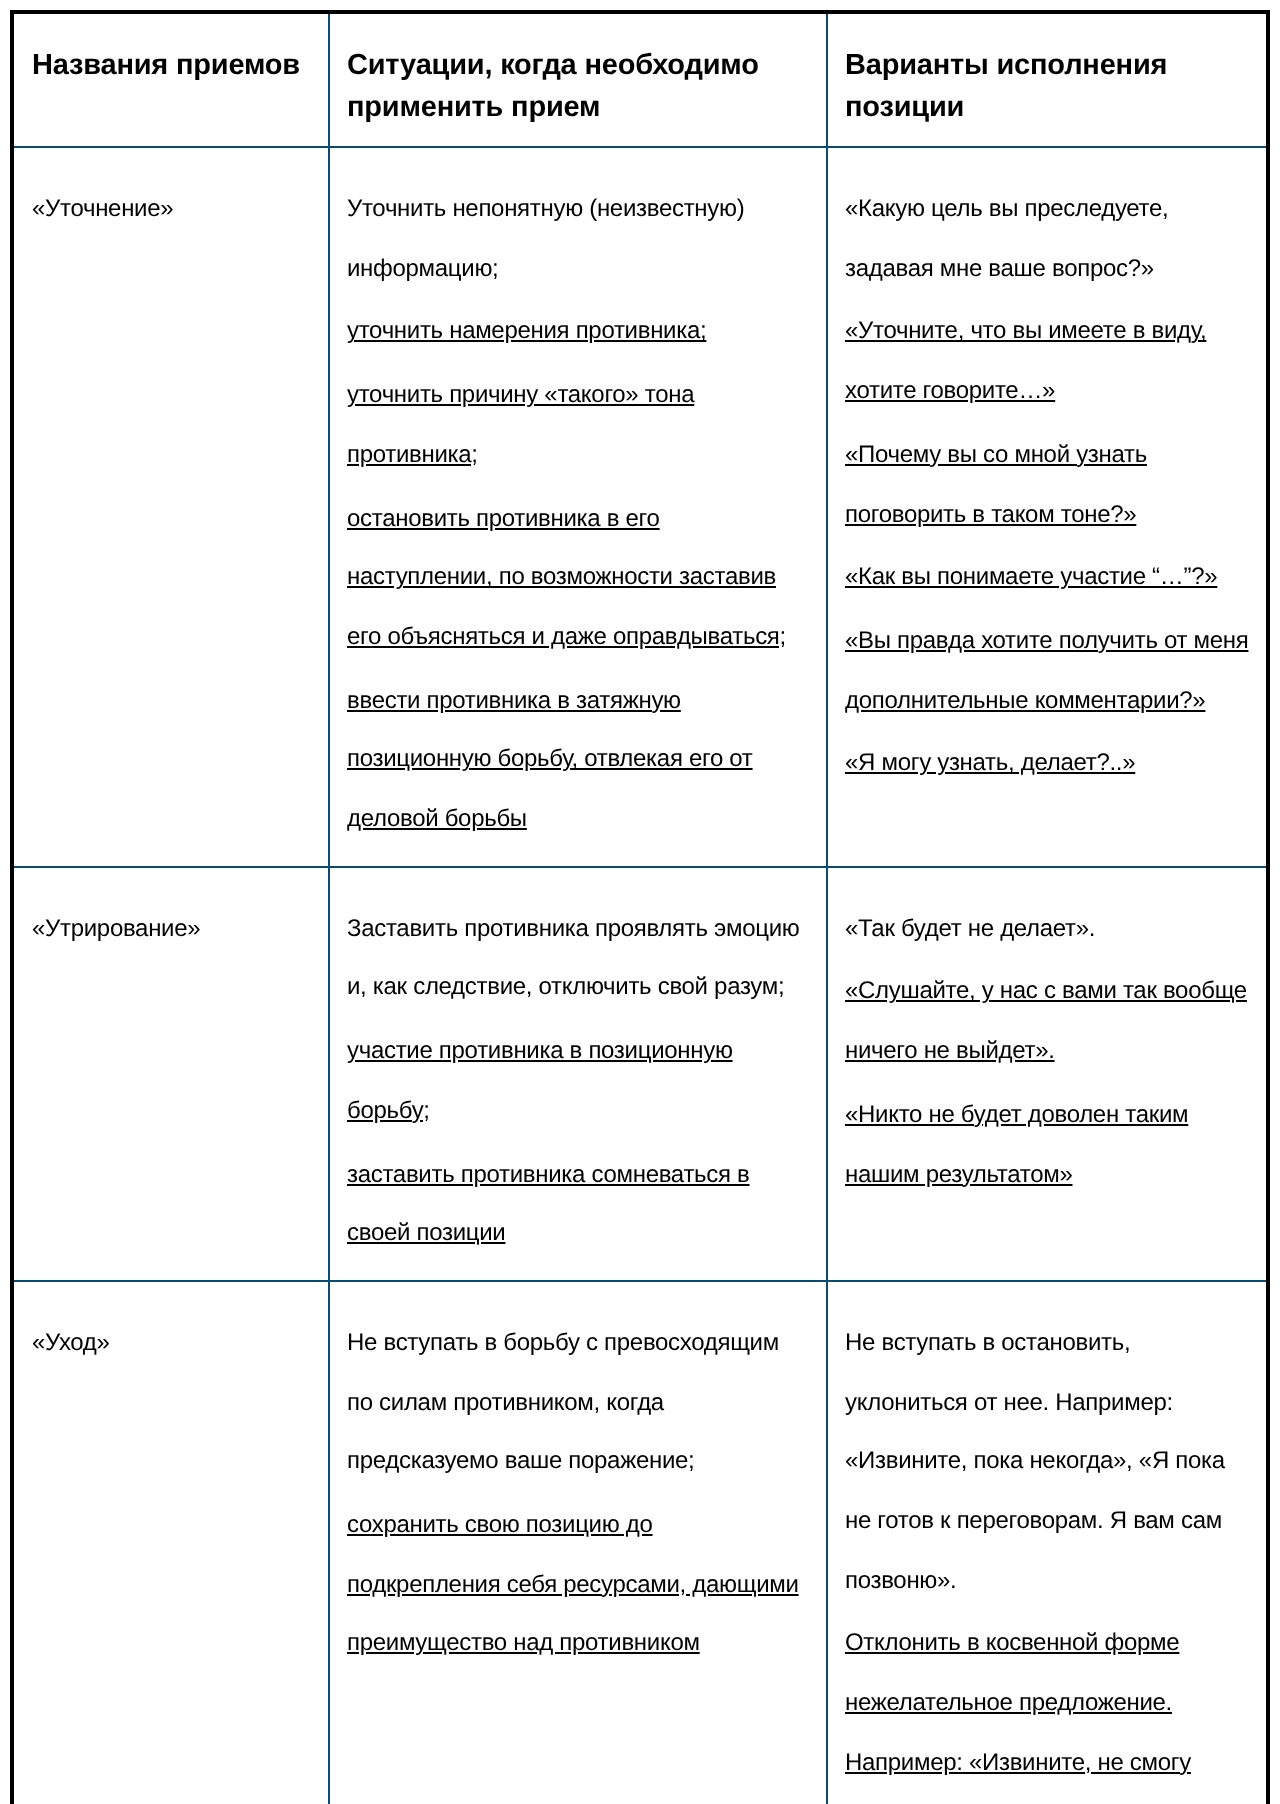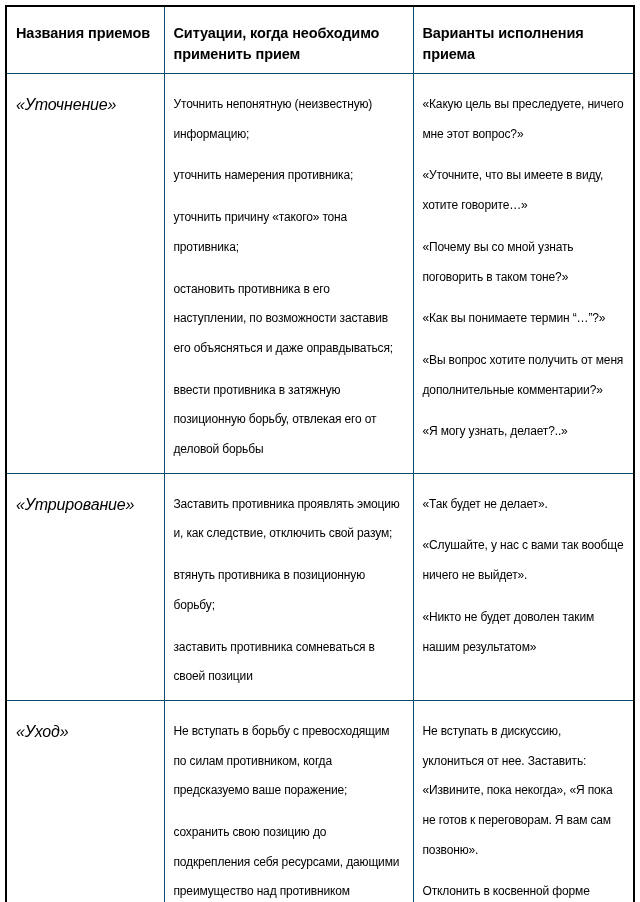--- a/index.html
+++ b/index.html
@@ -53,32 +53,32 @@
     padding-bottom: 7px;
   }
 
   tbody td {
     font-size: 12px;
     line-height: 29.7px;
     letter-spacing: -0.15px;
   }
 
   tbody td.name-cell {
-    font-size: 16px;
+    font-size: 12px;
     line-height: 29.7px;
     white-space: nowrap;
-    font-style: italic;
   }
 
   .para {
     margin: 0;
     padding: 0;
   }
   .para + .para {
-    margin-top: 12px;
+    margin-top: 2px;
+    text-decoration: underline;
   }
 
   
   tr.row-1 { height: 336px; }
   tr.row-2 { height: 179px; }
   tr.row-3 { height: 330px; }
 </style>
 </head>
 <body>
 
@@ -87,72 +87,72 @@
   <table class="techniques-table">
     <colgroup>
       <col class="c1">
       <col class="c2">
       <col class="c3">
     </colgroup>
     <thead>
       <tr>
         <th>Названия приемов</th>
         <th>Ситуации, когда необходимо применить прием</th>
-        <th>Варианты исполнения приема</th>
+        <th>Варианты исполнения позиции</th>
       </tr>
     </thead>
     <tbody>
 
       <tr class="row-1">
         <td class="name-cell">
           <p class="para">«Уточнение»</p>
         </td>
         <td>
           <p class="para">Уточнить непонятную (неизвестную) информацию;</p>
           <p class="para">уточнить намерения противника;</p>
           <p class="para">уточнить причину «такого» тона противника;</p>
           <p class="para">остановить противника в его наступлении, по возможности заставив его объясняться и даже оправдываться;</p>
           <p class="para">ввести противника в затяжную позиционную борьбу, отвлекая его от деловой борьбы</p>
         </td>
         <td>
-          <p class="para">«Какую цель вы преследуете, ничего мне этот вопрос?»</p>
+          <p class="para">«Какую цель вы преследуете, задавая мне ваше вопрос?»</p>
           <p class="para">«Уточните, что вы имеете в виду, хотите говорите…»</p>
           <p class="para">«Почему вы со мной узнать поговорить в таком тоне?»</p>
-          <p class="para">«Как вы понимаете термин “…”?»</p>
-          <p class="para">«Вы вопрос хотите получить от меня дополнительные комментарии?»</p>
+          <p class="para">«Как вы понимаете участие “…”?»</p>
+          <p class="para">«Вы правда хотите получить от меня дополнительные комментарии?»</p>
           <p class="para">«Я могу узнать, делает?..»</p>
         </td>
       </tr>
 
       <tr class="row-2">
         <td class="name-cell">
           <p class="para">«Утрирование»</p>
         </td>
         <td>
           <p class="para">Заставить противника проявлять эмоцию и, как следствие, отключить свой разум;</p>
-          <p class="para">втянуть противника в позиционную борьбу;</p>
+          <p class="para">участие противника в позиционную борьбу;</p>
           <p class="para">заставить противника сомневаться в своей позиции</p>
         </td>
         <td>
           <p class="para">«Так будет не делает».</p>
           <p class="para">«Слушайте, у нас с вами так вообще ничего не выйдет».</p>
           <p class="para">«Никто не будет доволен таким нашим результатом»</p>
         </td>
       </tr>
 
       <tr class="row-3">
         <td class="name-cell">
           <p class="para">«Уход»</p>
         </td>
         <td>
           <p class="para">Не вступать в борьбу с превосходящим по силам противником, когда предсказуемо ваше поражение;</p>
           <p class="para">сохранить свою позицию до подкрепления себя ресурсами, дающими преимущество над противником</p>
         </td>
         <td>
-          <p class="para">Не вступать в дискуссию, уклониться от нее. Заставить: «Извините, пока некогда», «Я пока не готов к переговорам. Я вам сам позвоню».</p>
+          <p class="para">Не вступать в остановить, уклониться от нее. Например: «Извините, пока некогда», «Я пока не готов к переговорам. Я вам сам позвоню».</p>
           <p class="para">Отклонить в косвенной форме нежелательное предложение. Например: «Извините, не смогу принять участие в переговорах, меня не будет в России в это время».</p>
 
         </td>
       </tr>
 
     </tbody>
   </table>
 
 </div>
 

